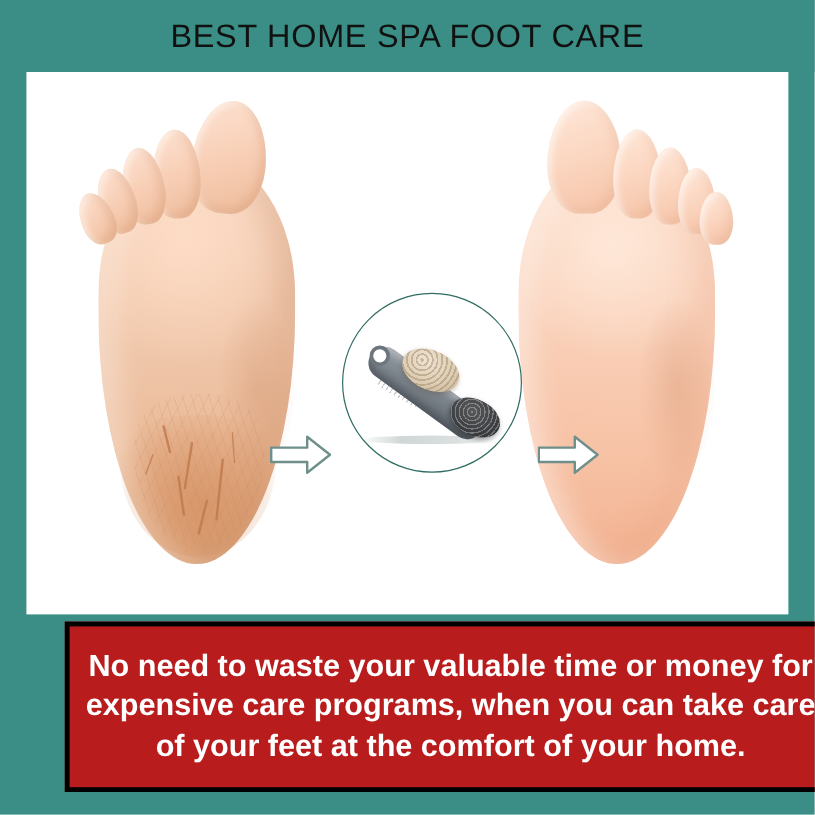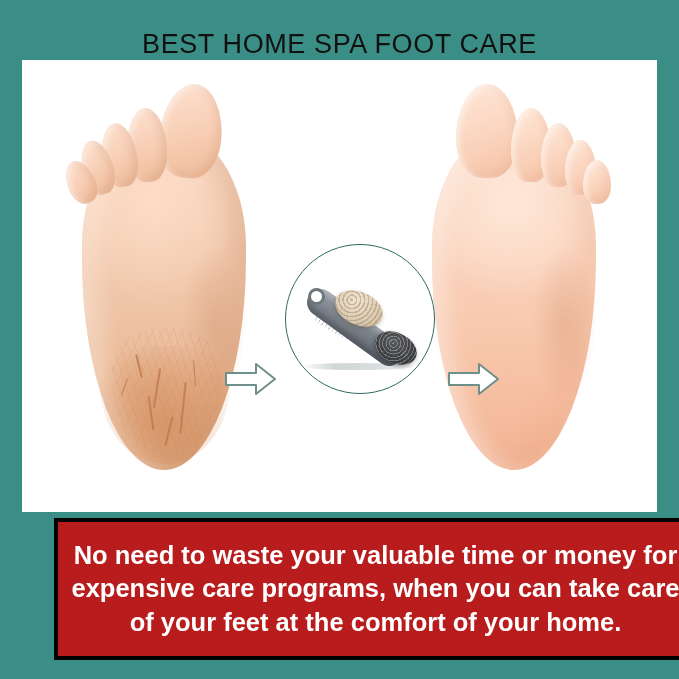--- a/index.html
+++ b/index.html
@@ -17,21 +17,21 @@
     -webkit-font-smoothing: antialiased;
   }
 
   
   .title-bar {
     position: absolute;
     left: 0; top: 0;
     width: 679px;
     height: 60px;
     display: flex;
-    align-items: flex-end;
+    align-items: center;
     justify-content: center;
     background: #3a8e85;
   }
   .title-text {
     font-size: 27px;
     letter-spacing: 0.6px;
     color: #111111;
     font-weight: 400;
     white-space: nowrap;
   }

